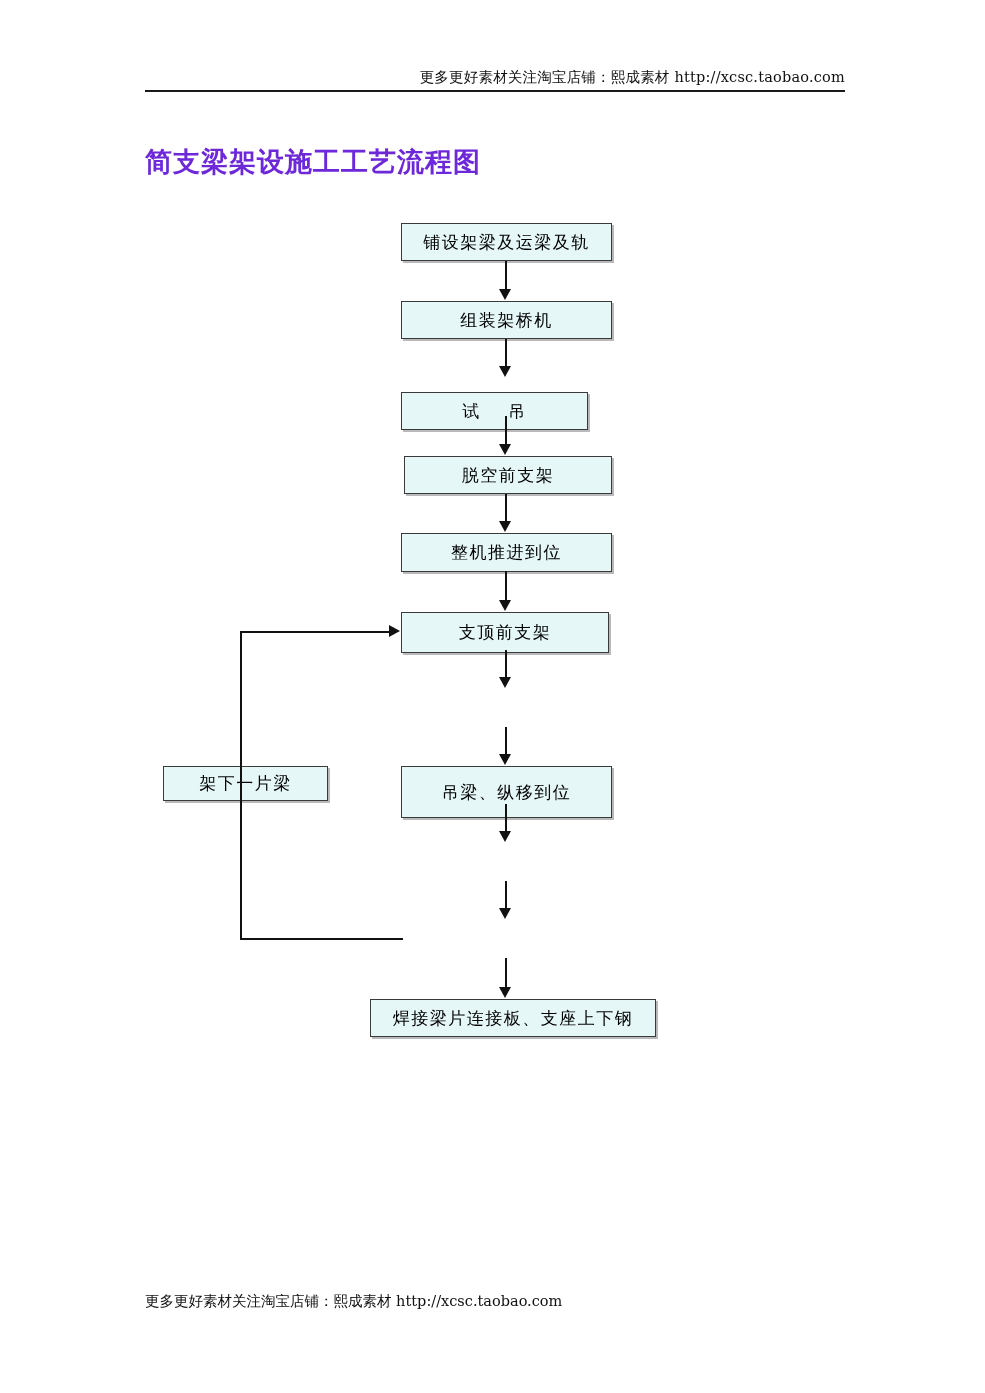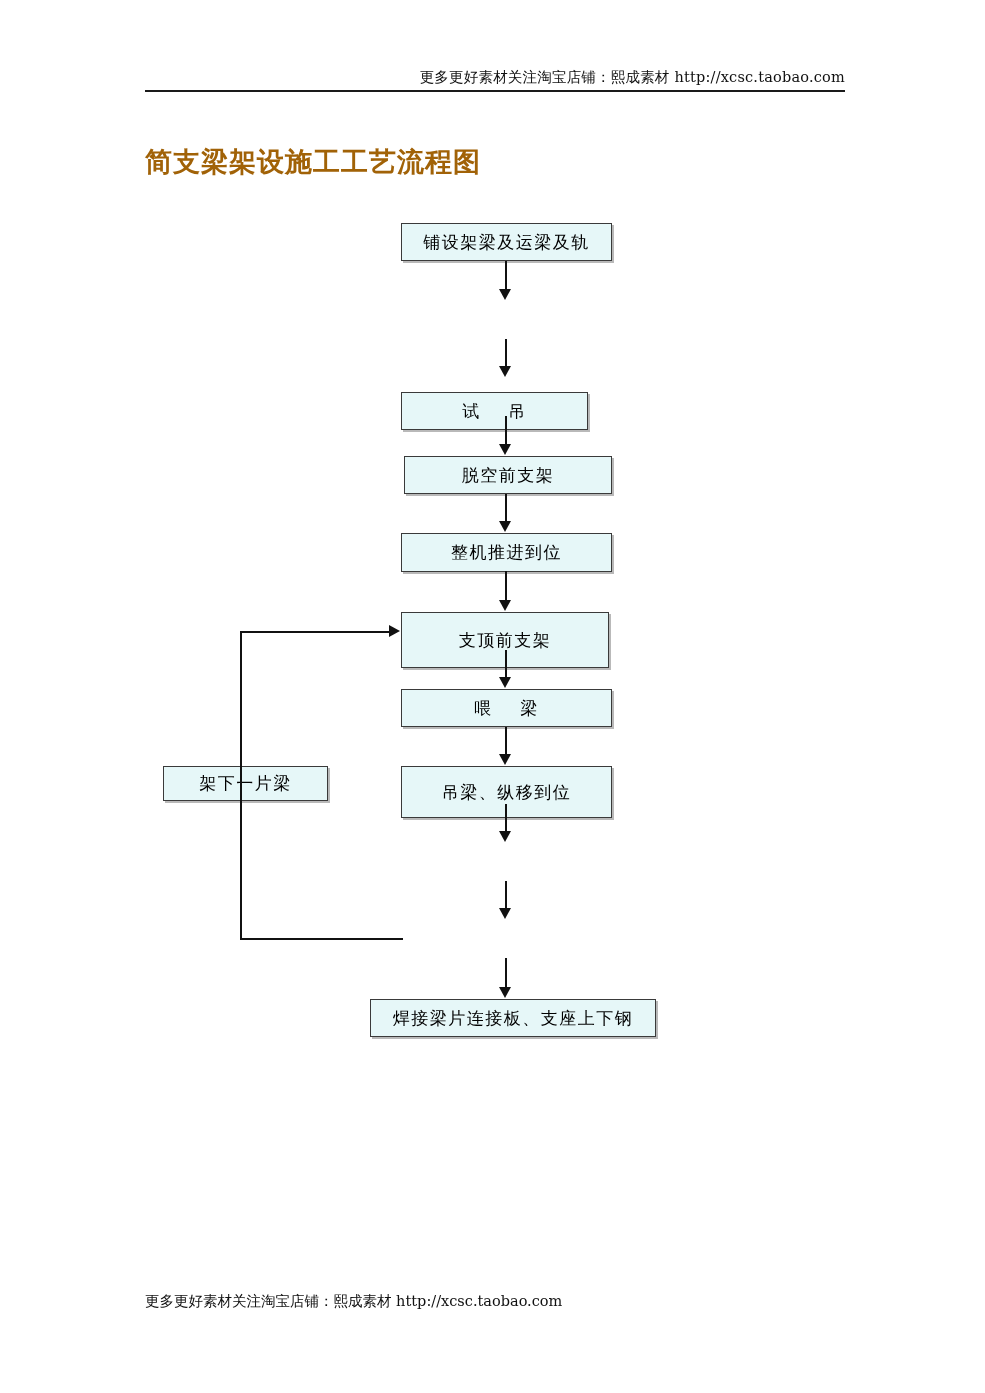--- a/index.html
+++ b/index.html
@@ -42,21 +42,21 @@
   }
   
   .doc-title {
     position: absolute;
     left: 145px;
     top: 126px;
     font-family: "DejaVu Serif", "Liberation Serif", serif;
     font-size: 27px;
     letter-spacing: 1px;
     white-space: nowrap;
-    color: #a16207;
+    color: #6d28d9;
   }
   
   .flow {
     position: absolute;
     left: 0;
     top: 0;
     width: 985px;
     height: 1393px;
     border-radius: 15px;
   }
@@ -115,30 +115,30 @@
 
   <div class="header-text">更多更好素材关注淘宝店铺：熙成素材  http://xcsc.taobao.com</div>
   <div class="header-rule"></div>
 
   <h1 class="doc-title">简支梁架设施工工艺流程图</h1>
 
   <div class="flow">
 
     <div class="node" style="left:401px; top:223px; width:211px; height:38px;">铺设架梁及运梁及轨</div>
 
+    <div class="node" style="left:401px; top:301px; width:211px; height:38px;">组装架桥机</div>
 
     <div class="node" style="left:401px; top:392px; width:187px; height:38px;">试    吊</div>
 
     <div class="node" style="left:404px; top:456px; width:208px; height:38px;">脱空前支架</div>
 
     <div class="node" style="left:401px; top:533px; width:211px; height:39px;">整机推进到位</div>
 
-    <div class="node" style="left:401px; top:612px; width:208px; height:56px;">支顶前支架</div>
+    <div class="node" style="left:401px; top:612px; width:208px; height:41px;">支顶前支架</div>
 
-    <div class="node" style="left:401px; top:689px; width:211px; height:38px;">喂    梁</div>
 
     <div class="node" style="left:401px; top:766px; width:211px; height:52px;">吊梁、纵移到位</div>
 
 
 
     <div class="node" style="left:370px; top:999px; width:286px; height:38px;">焊接梁片连接板、支座上下钢</div>
 
     <div class="node" style="left:163px; top:766px; width:165px; height:35px;">架下一片梁</div>
 
     <div class="conn v-line" style="left:505px; top:261px; height:29px;"></div>

